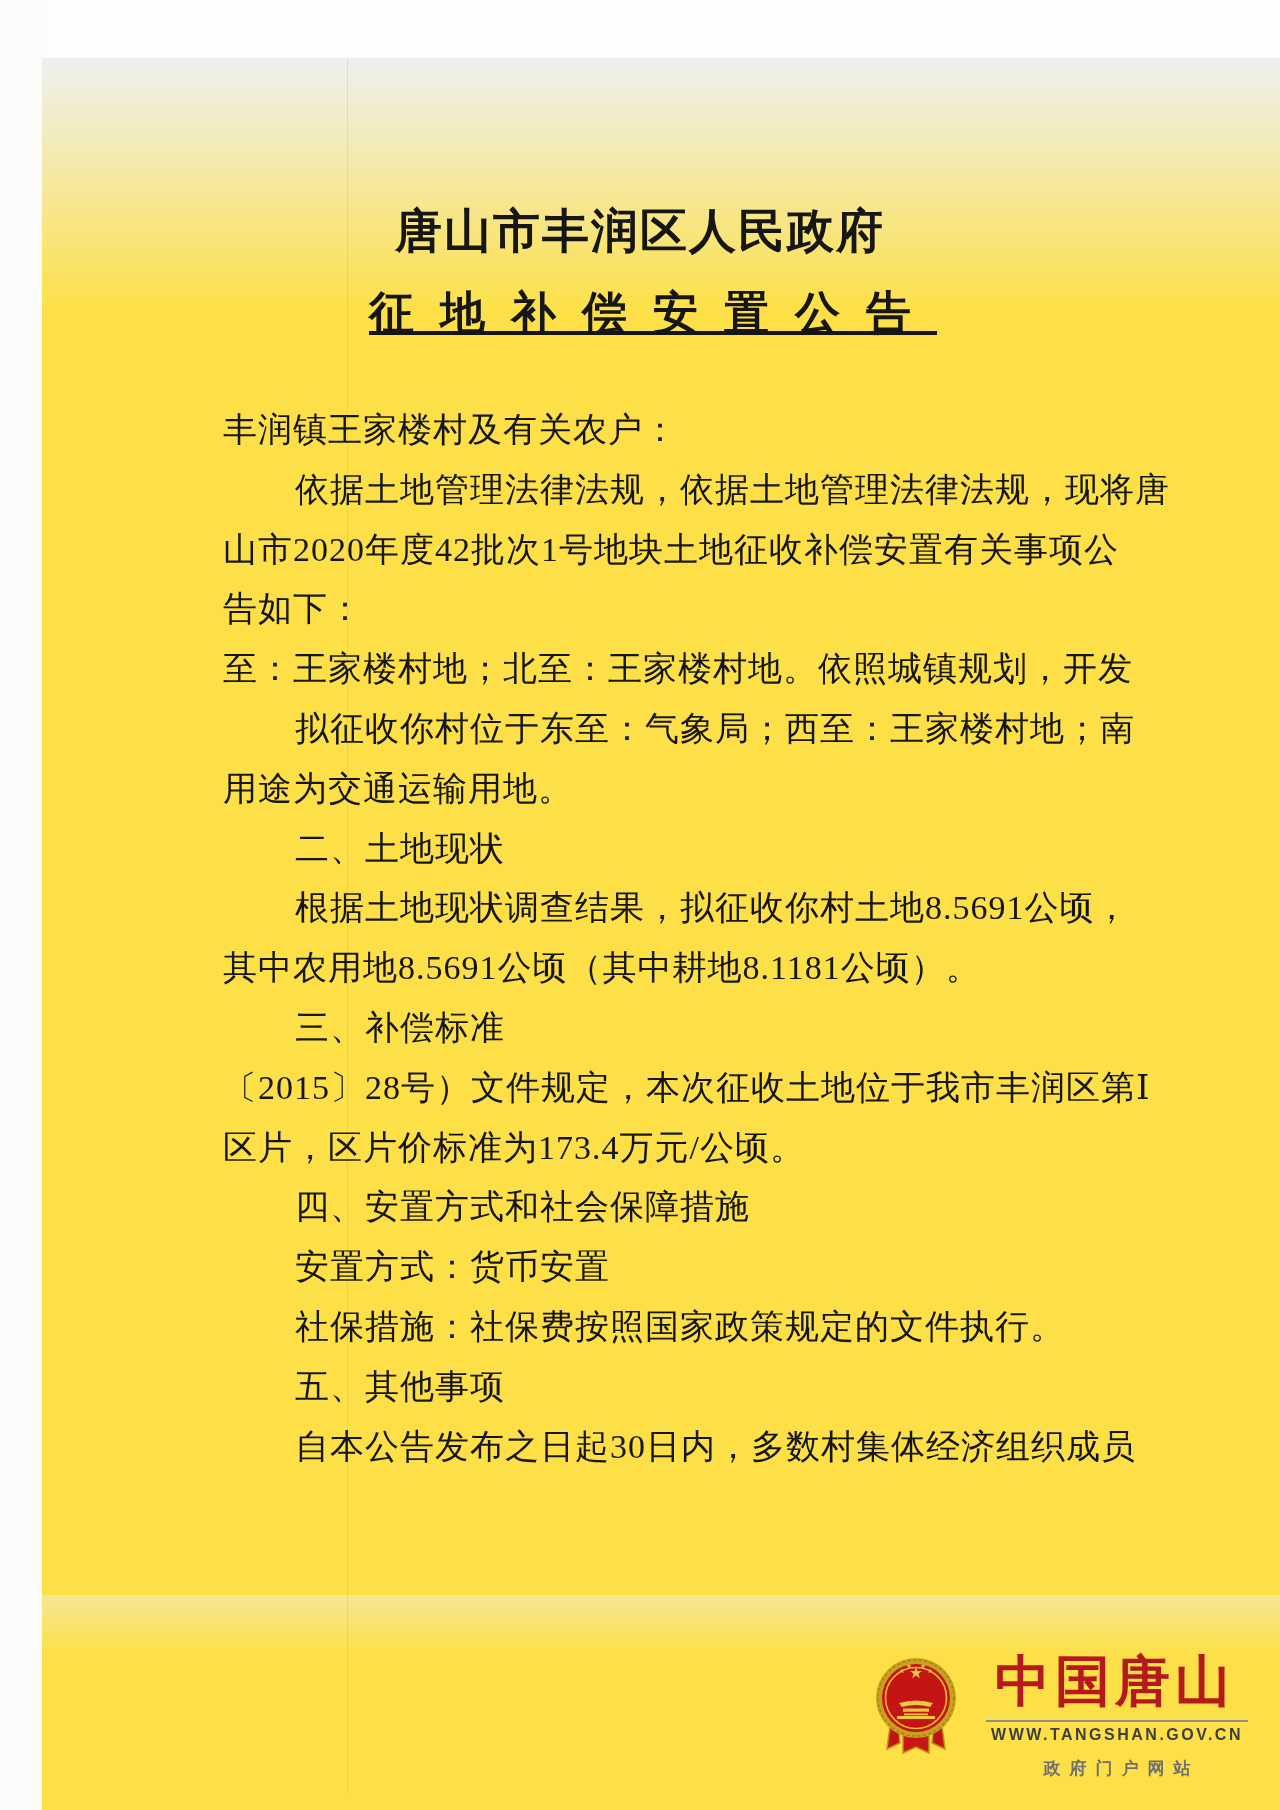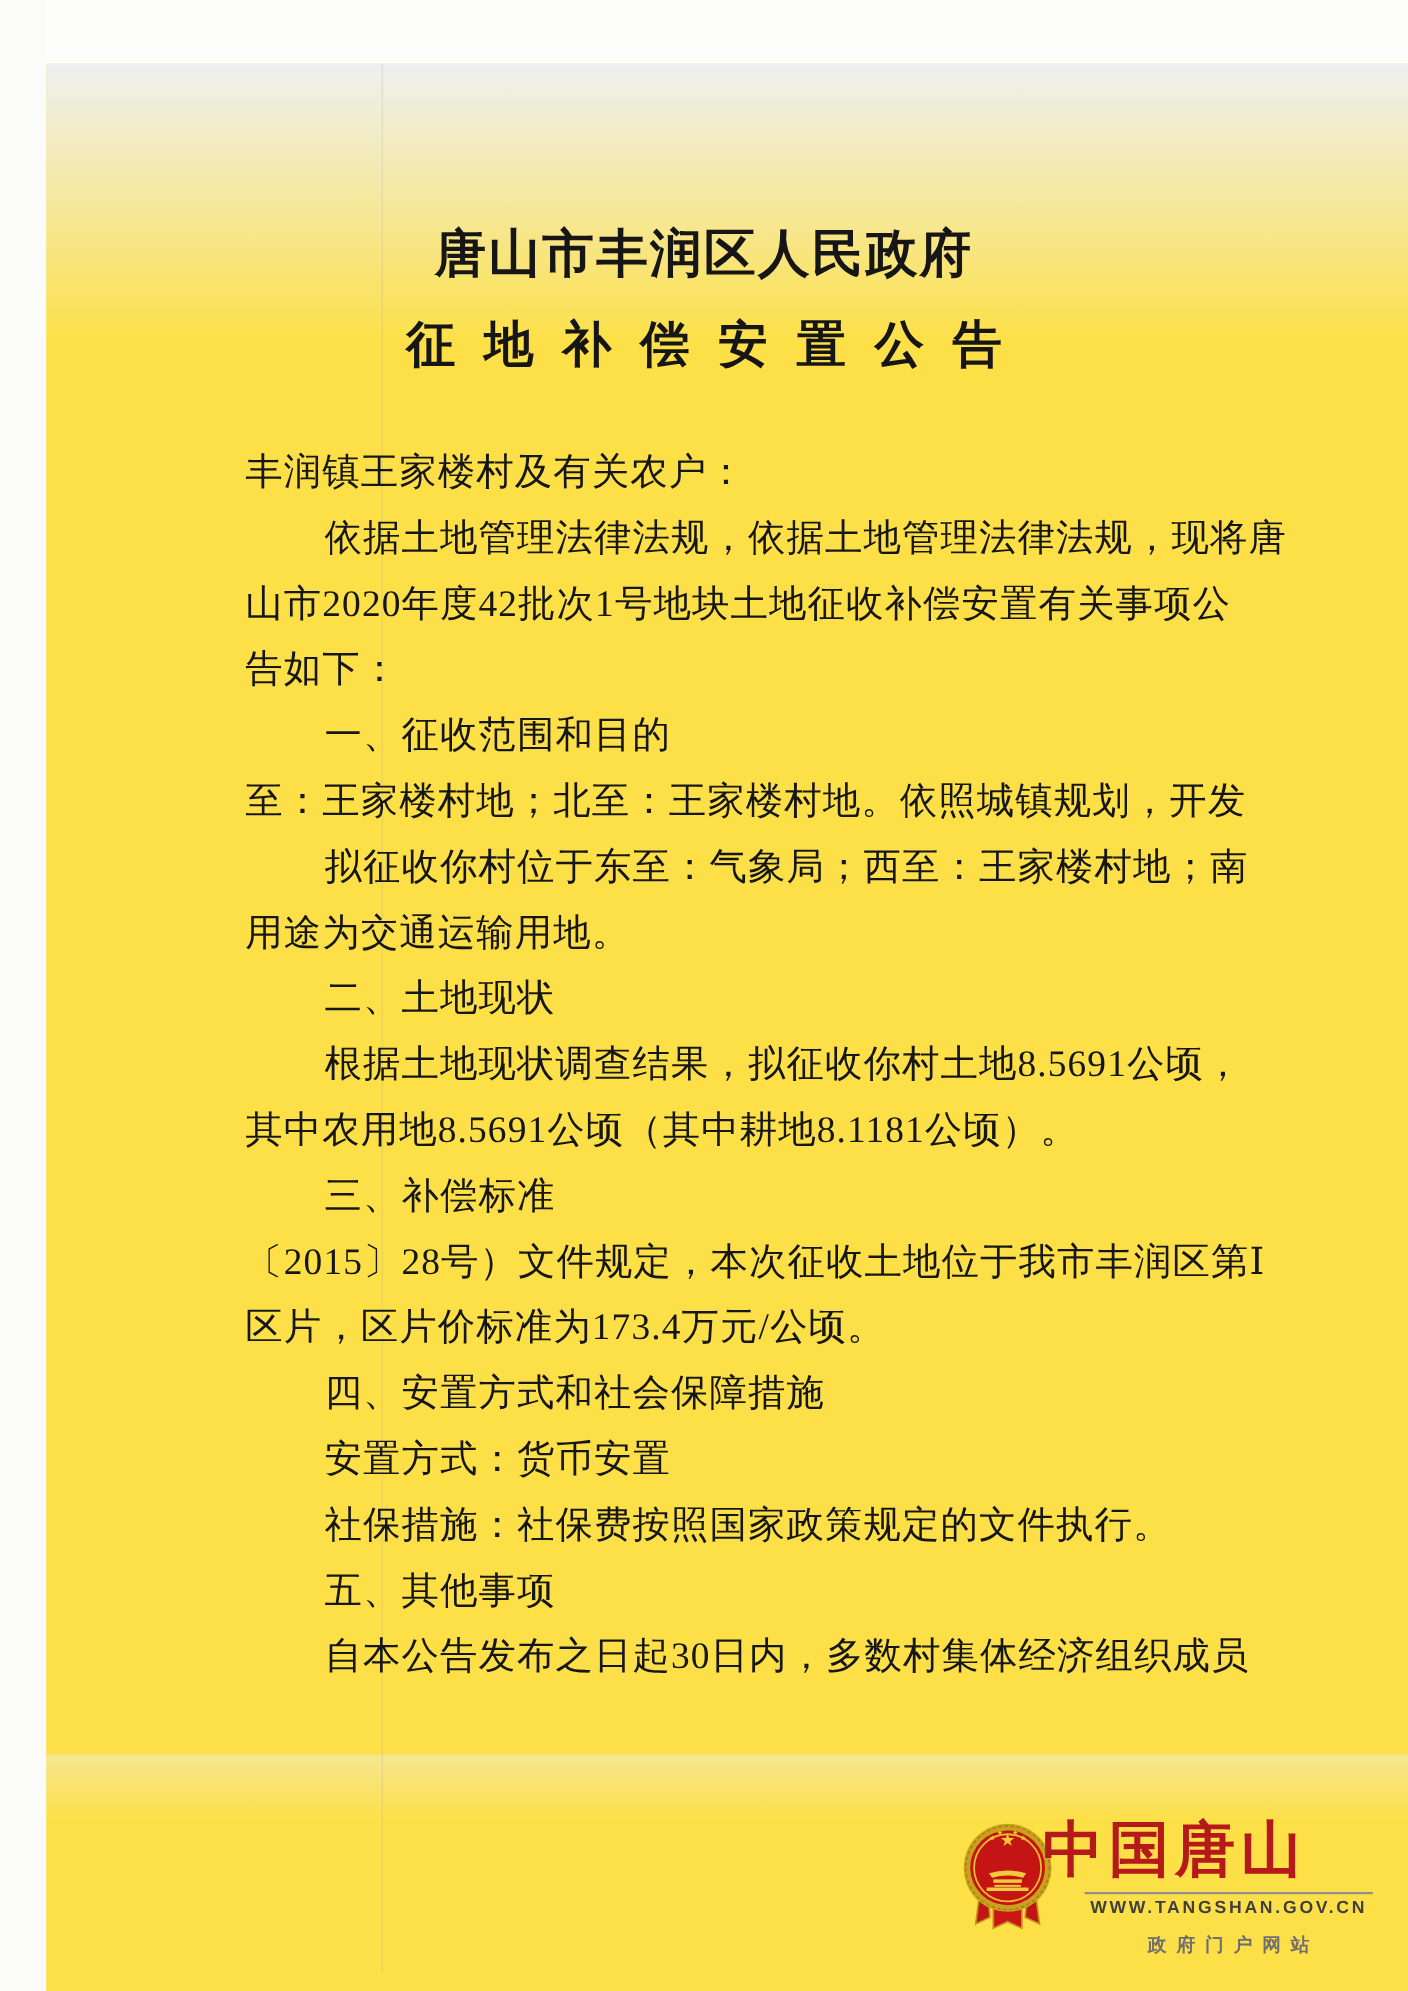--- a/index.html
+++ b/index.html
@@ -18,33 +18,33 @@
   .fold-line   { position:absolute; left:347px; top:58px; width:1px; height:1735px;
                  background:rgba(145,158,170,0.22); }
 
   
   .title1 {
     position:absolute; top:203px; left:0; width:1280px; text-align:center;
     font-size:47px; font-weight:700; letter-spacing:2px; line-height:1.2; margin:0;
   }
   .title2 {
     position:absolute; top:286px; left:0; width:1280px; text-align:center;
-    font-size:45px; font-weight:700; letter-spacing:26px; text-indent:26px; line-height:1.2; margin:0;
+    font-size:45px; font-weight:700; letter-spacing:26px; text-indent:26px; line-height:1.2; margin:0;text-decoration:underline;
   }
 
   
   .body-text { position:absolute; top:400px; left:195px; width:930px;
                font-size:34px; letter-spacing:1px;margin-left:28px; }
   .line { height:59.8px; line-height:59.8px; white-space:nowrap; }
   .line.indent { padding-left:72px; }
 
   
   .emblem { position:absolute; left:872px; top:1656px; }
   .brand {
-    position:absolute; left:948px; top:1650px; width:262px; text-align:left;
+    position:absolute; left:973px; top:1650px; width:262px; text-align:right;
     font-size:55px; font-weight:700; letter-spacing:5px; line-height:1.15;
     color:#b5191c; font-family:Liberation Serif, serif;
   }
   .brand-divider { position:absolute; left:986px; top:1720px; width:262px; height:2px; background:#8f8f8f; }
   .site-url {
     position:absolute; left:986px; top:1726px; width:262px; text-align:center;
     font-size:16px; font-weight:700; letter-spacing:2.5px; color:#3f3f3f;
     font-family:"Liberation Sans","DejaVu Sans",sans-serif;
   }
   .site-tagline {
@@ -65,21 +65,20 @@
   <div class="fold-line"></div>
 
   <h1 class="title1">唐山市丰润区人民政府</h1>
   <h2 class="title2">征地补偿安置公告</h2>
 
   <div class="body-text">
     <div class="line">丰润镇王家楼村及有关农户：</div>
     <div class="line indent">依据土地管理法律法规，依据土地管理法律法规，现将唐</div>
     <div class="line">山市2020年度42批次1号地块土地征收补偿安置有关事项公</div>
     <div class="line">告如下：</div>
-    <div class="line indent">一、征收范围和目的</div>
     <div class="line">至：王家楼村地；北至：王家楼村地。依照城镇规划，开发</div>
     <div class="line indent">拟征收你村位于东至：气象局；西至：王家楼村地；南</div>
     <div class="line">用途为交通运输用地。</div>
     <div class="line indent">二、土地现状</div>
     <div class="line indent">根据土地现状调查结果，拟征收你村土地8.5691公顷，</div>
     <div class="line">其中农用地8.5691公顷（其中耕地8.1181公顷）。</div>
     <div class="line indent">三、补偿标准</div>
     <div class="line">〔2015〕28号）文件规定，本次征收土地位于我市丰润区第Ⅰ</div>
     <div class="line">区片，区片价标准为173.4万元/公顷。</div>
     <div class="line indent">四、安置方式和社会保障措施</div>

